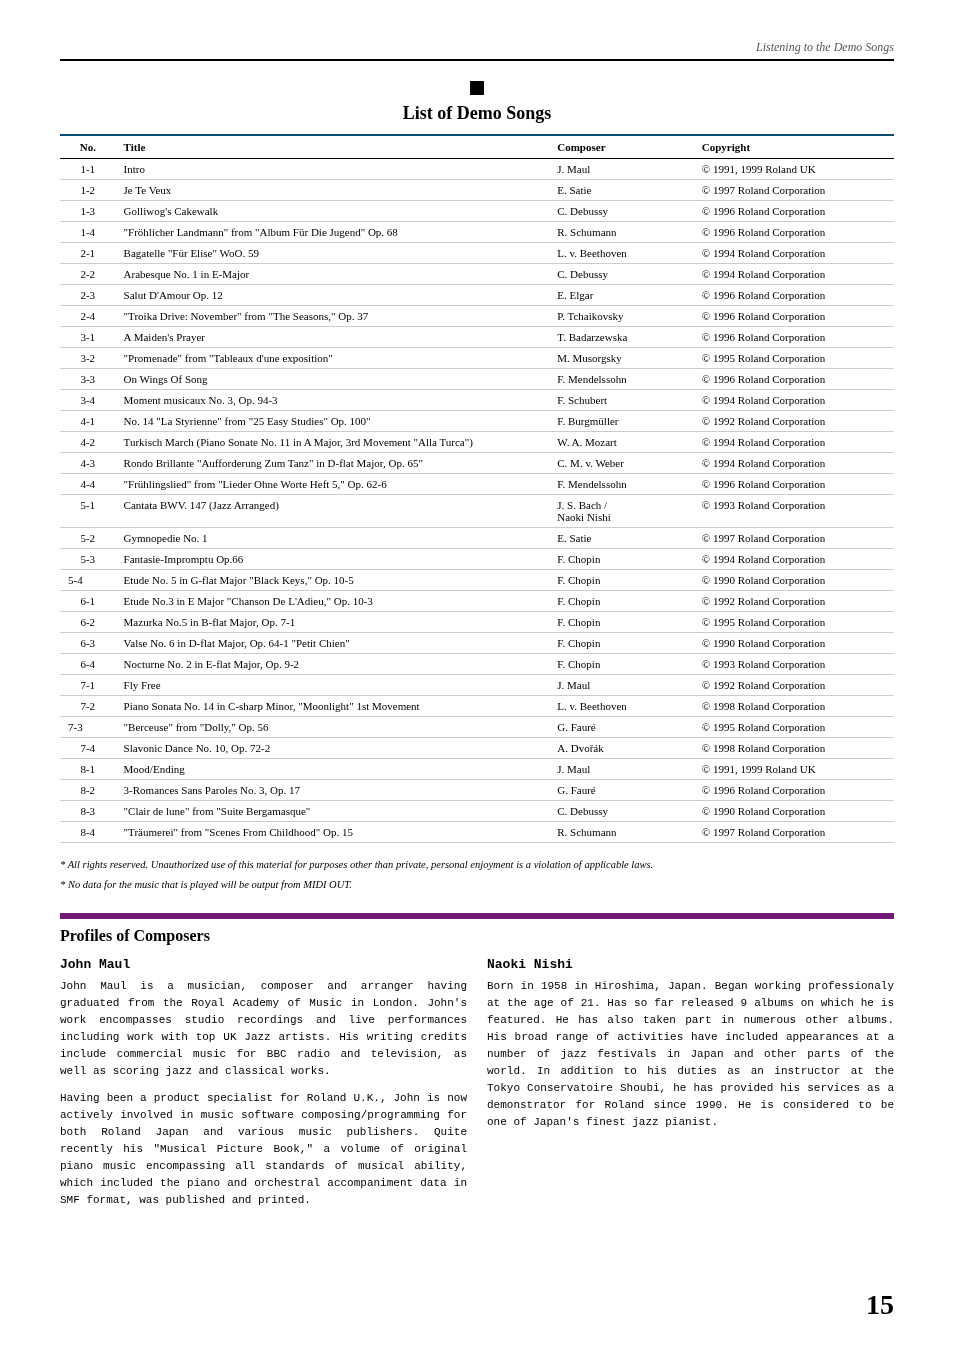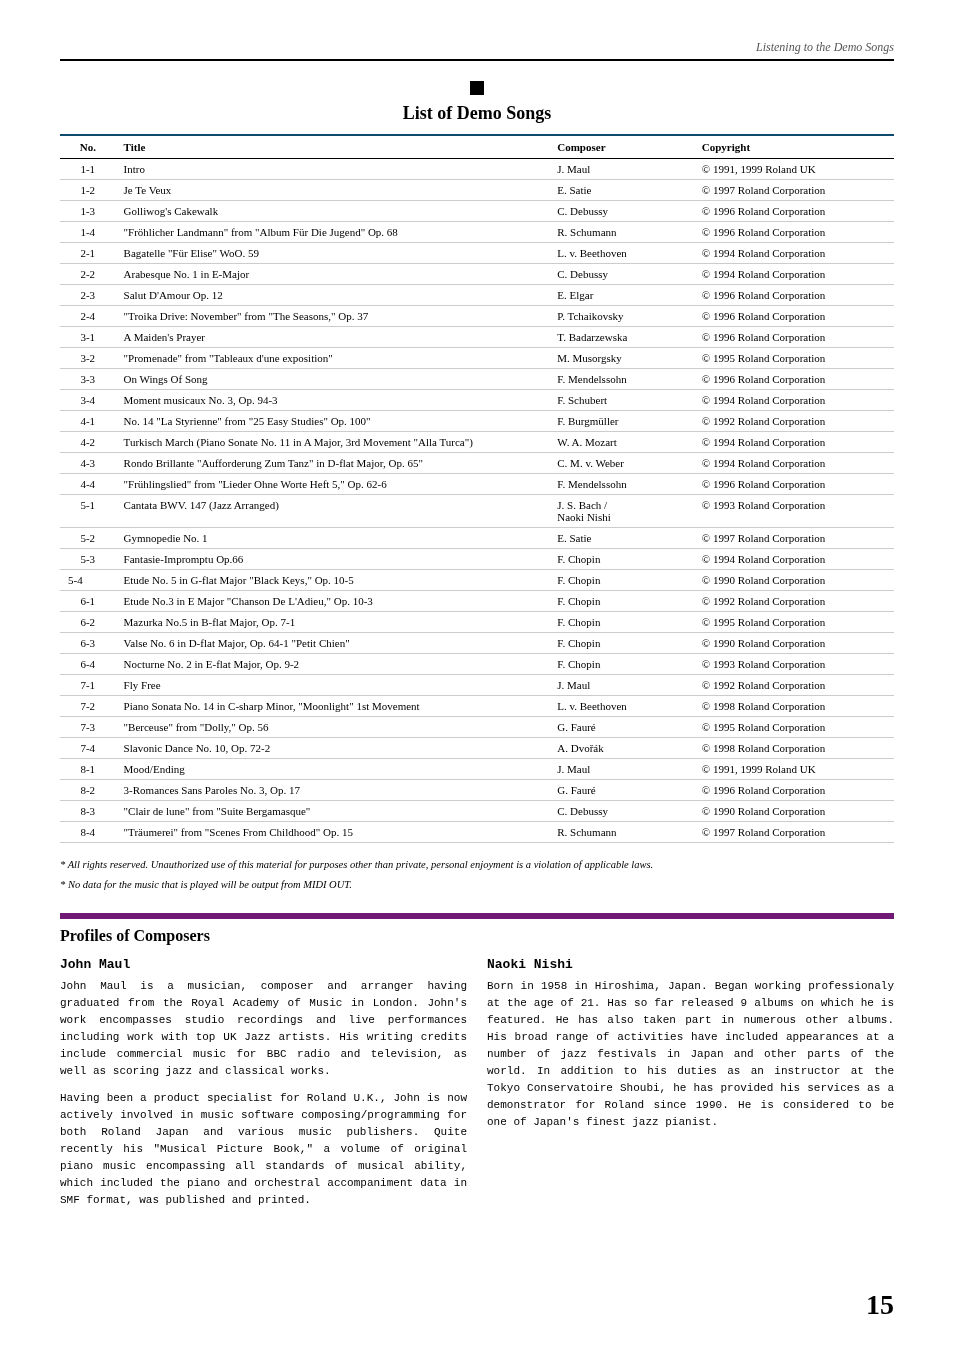--- a/index.html
+++ b/index.html
@@ -280,21 +280,21 @@
           <td>J. Maul</td>
           <td>© 1992 Roland Corporation</td>
         </tr>
         <tr>
           <td style="text-align: center;">7-2</td>
           <td>Piano Sonata No. 14 in C-sharp Minor, "Moonlight" 1st Movement</td>
           <td>L. v. Beethoven</td>
           <td>© 1998 Roland Corporation</td>
         </tr>
         <tr>
-          <td style="text-align: center;">7-3</td>
+          <td style="">7-3</td>
           <td>"Berceuse" from "Dolly," Op. 56</td>
           <td>G. Fauré</td>
           <td>© 1995 Roland Corporation</td>
         </tr>
         <tr>
           <td style="text-align: center;">7-4</td>
           <td>Slavonic Dance No. 10, Op. 72-2</td>
           <td>A. Dvořák</td>
           <td>© 1998 Roland Corporation</td>
         </tr>

